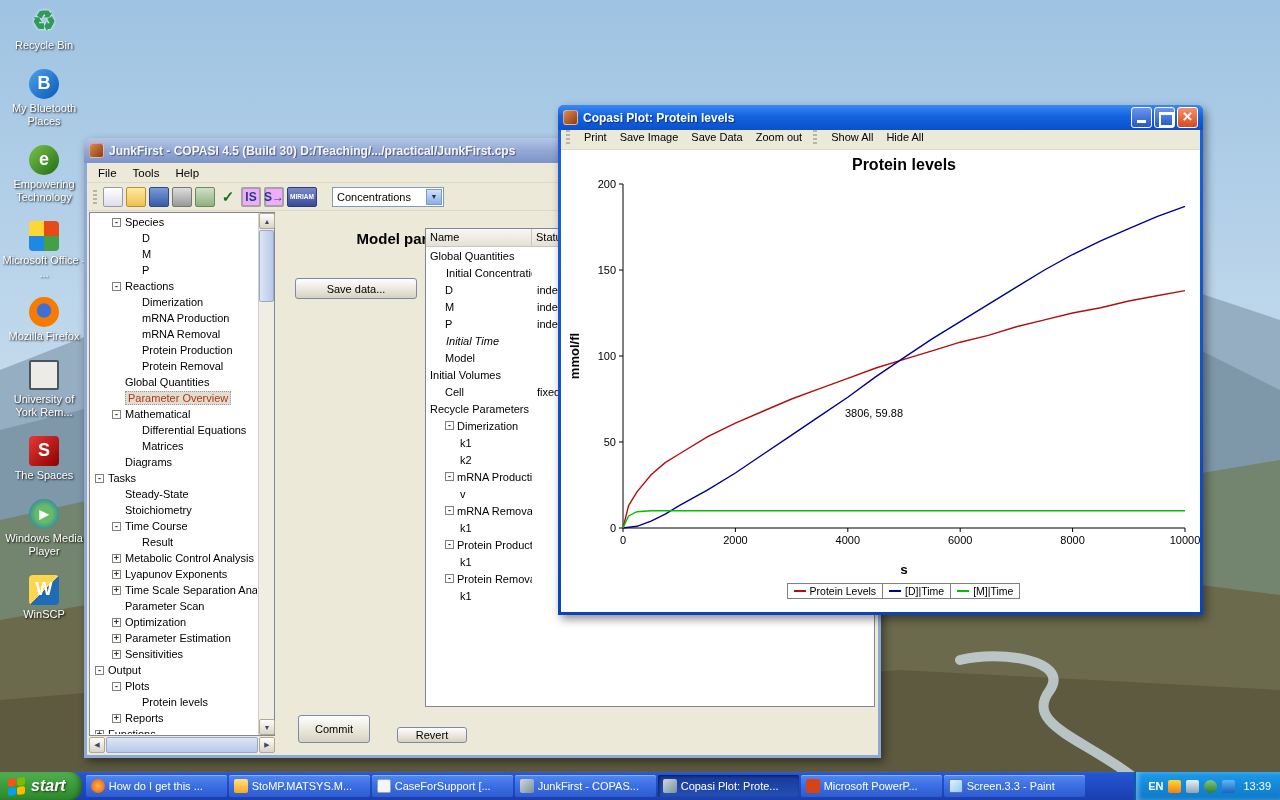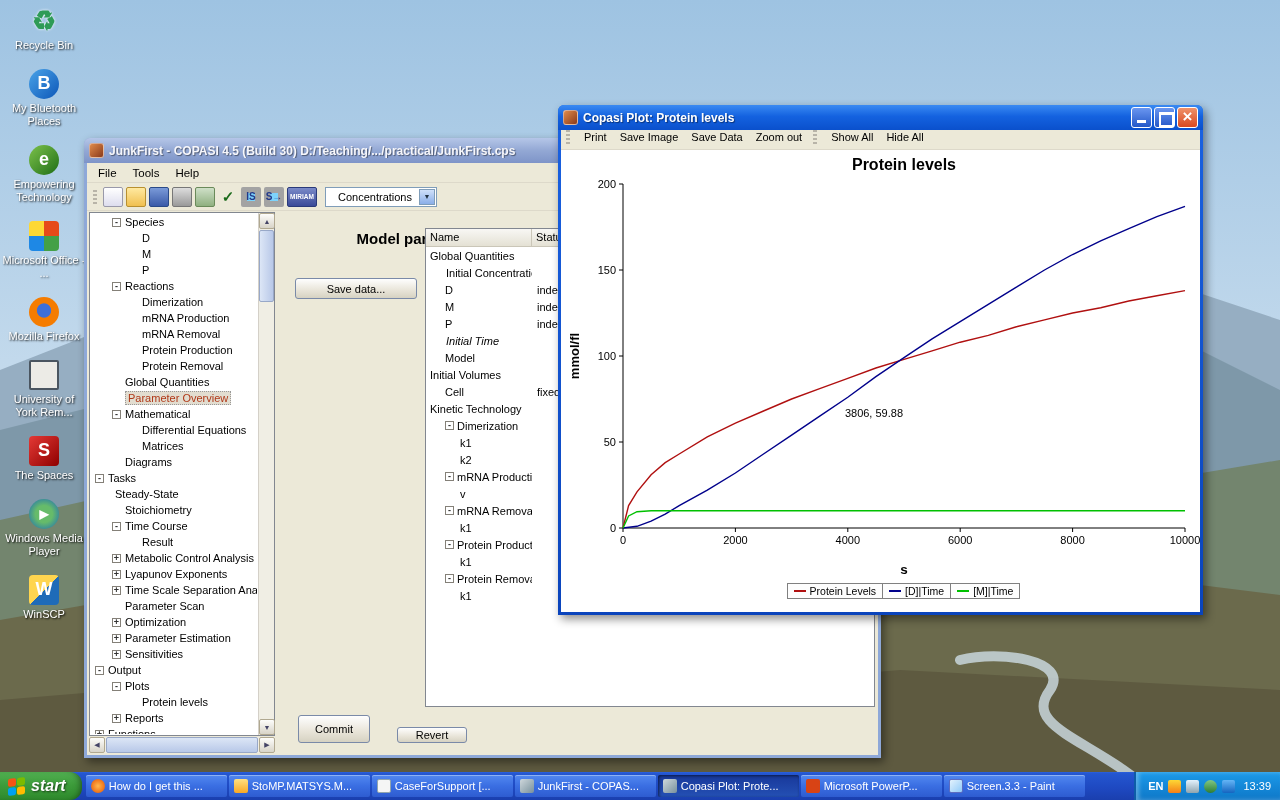--- a/index.html
+++ b/index.html
@@ -43,23 +43,23 @@
 .menu-item{padding:2px 7px;font-size:11.5px}
 .cop-toolbar{height:28px;display:flex;align-items:center;gap:3px;padding:0 6px;border-bottom:1px solid #ddd9ca}
 .grip{width:4px;height:14px;background:repeating-linear-gradient(0deg,#b8b4a8 0 2px,transparent 2px 4px);margin-right:3px;flex:none}
 .tbicon{width:20px;height:20px;border-radius:2px;display:flex;align-items:center;justify-content:center;font-size:9px;font-weight:bold;color:#223a8a;flex:none}
 .tbi-new-file{background:linear-gradient(#fff,#dde);border:1px solid #99a}
 .tbi-open-file{background:linear-gradient(#ffe9a0,#f0c050);border:1px solid #b89030}
 .tbi-save{background:linear-gradient(#7a9ad8,#3a5aa8);border:1px solid #2a4a88}
 .tbi-snapshot{background:linear-gradient(#ddd,#999);border:1px solid #777}
 .tbi-adjust{background:linear-gradient(#cfe0c8,#8fb080);border:1px solid #6a8a5a}
 .tbi-check{color:#1a6a1a;font-size:15px}
-.tbi-is-badge,.tbi-s-is-badge{font-size:10px;border:6px solid #a3a3a3;background:#7dd3fc}
+.tbi-is-badge,.tbi-s-is-badge{font-size:12px;border:2px solid #a3a3a3;background:#f0abfc}
 .tbi-miriam-badge{width:30px;font-size:6.5px;color:#fff;background:linear-gradient(#7a8ac8,#3a4a98);border:1px solid #2a3a7a}
-.dropdown{margin-left:5px;width:112px;height:20px;background:#fff;border:1px solid #7f9db9;display:flex;align-items:center;font-size:11px;padding-left:12px;position:relative;flex:none}
+.dropdown{margin-left:12px;width:112px;height:20px;background:#fff;border:1px solid #7f9db9;display:flex;align-items:center;font-size:11px;padding-left:4px;position:relative;flex:none}
 .dropdown .arrow{position:absolute;right:1px;top:1px;bottom:1px;width:16px;background:linear-gradient(180deg,#cfe0fa,#8aaee8);border:1px solid #7f9db9;display:flex;align-items:center;justify-content:center;font-size:7px;color:#234}
 .tree-panel{position:absolute;left:2px;top:49px;width:186px;bottom:19px;background:#fff;border:1px solid #828790}
 .tree{position:absolute;inset:1px 17px 1px 1px;overflow:hidden;font-size:11px}
 .tree-row{height:16px;display:flex;align-items:center;gap:4px;white-space:nowrap}
 .tglyph{width:9px;height:9px;border:1px solid #848078;background:#fff;font-size:9px;line-height:7px;text-align:center;flex:none;color:#333;font-weight:bold}
 .tglyph.empty{border:none;background:none}
 .tree-row.selected .tlabel{background:#e2ddd0;border:1px dotted #999;color:#b03818;padding:0 2px}
 .vscroll{position:absolute;right:0;top:0;bottom:0;width:16px;background:#f0eee4;border-left:1px solid #d4d0c8}
 .hscroll{position:absolute;left:2px;bottom:2px;width:186px;height:16px;background:#f0eee4;display:flex}
 .sbtn{width:16px;height:16px;background:linear-gradient(#fdfdfb,#d8d4c8);border:1px solid #b0a890;border-radius:2px;font-size:7px;color:#446;display:flex;align-items:center;justify-content:center;flex:none}
@@ -270,21 +270,21 @@
             <span class="tlabel">Matrices</span>
           </div>
           <div class="tree-row" style="padding-left: 21px;">
             <span class="tglyph empty"></span>
             <span class="tlabel">Diagrams</span>
           </div>
           <div class="tree-row" style="padding-left: 4px;">
             <span class="tglyph">-</span>
             <span class="tlabel">Tasks</span>
           </div>
-          <div class="tree-row" style="padding-left: 11px;">
+          <div class="tree-row" style="padding-left: 21px;">
             <span class="tglyph empty"></span>
             <span class="tlabel">Steady-State</span>
           </div>
           <div class="tree-row" style="padding-left: 21px;">
             <span class="tglyph empty"></span>
             <span class="tlabel">Stoichiometry</span>
           </div>
           <div class="tree-row" style="padding-left: 21px;">
             <span class="tglyph">-</span>
             <span class="tlabel">Time Course</span>
@@ -411,21 +411,21 @@
               <div class="tcell status"></div>
             </div>
             <div class="trow">
               <div class="tcell name" style="padding-left: 19px;">
                 <span>Cell</span>
               </div>
               <div class="tcell status">fixed</div>
             </div>
             <div class="trow">
               <div class="tcell name" style="padding-left: 4px;">
-                <span>Kinetic Technology</span>
+                <span>Recycle Parameters</span>
               </div>
               <div class="tcell status"></div>
             </div>
             <div class="trow">
               <div class="tcell name" style="padding-left: 19px;">
                 <span class="tglyph">-</span>
                 <span>Dimerization</span>
               </div>
               <div class="tcell status"></div>
             </div>

